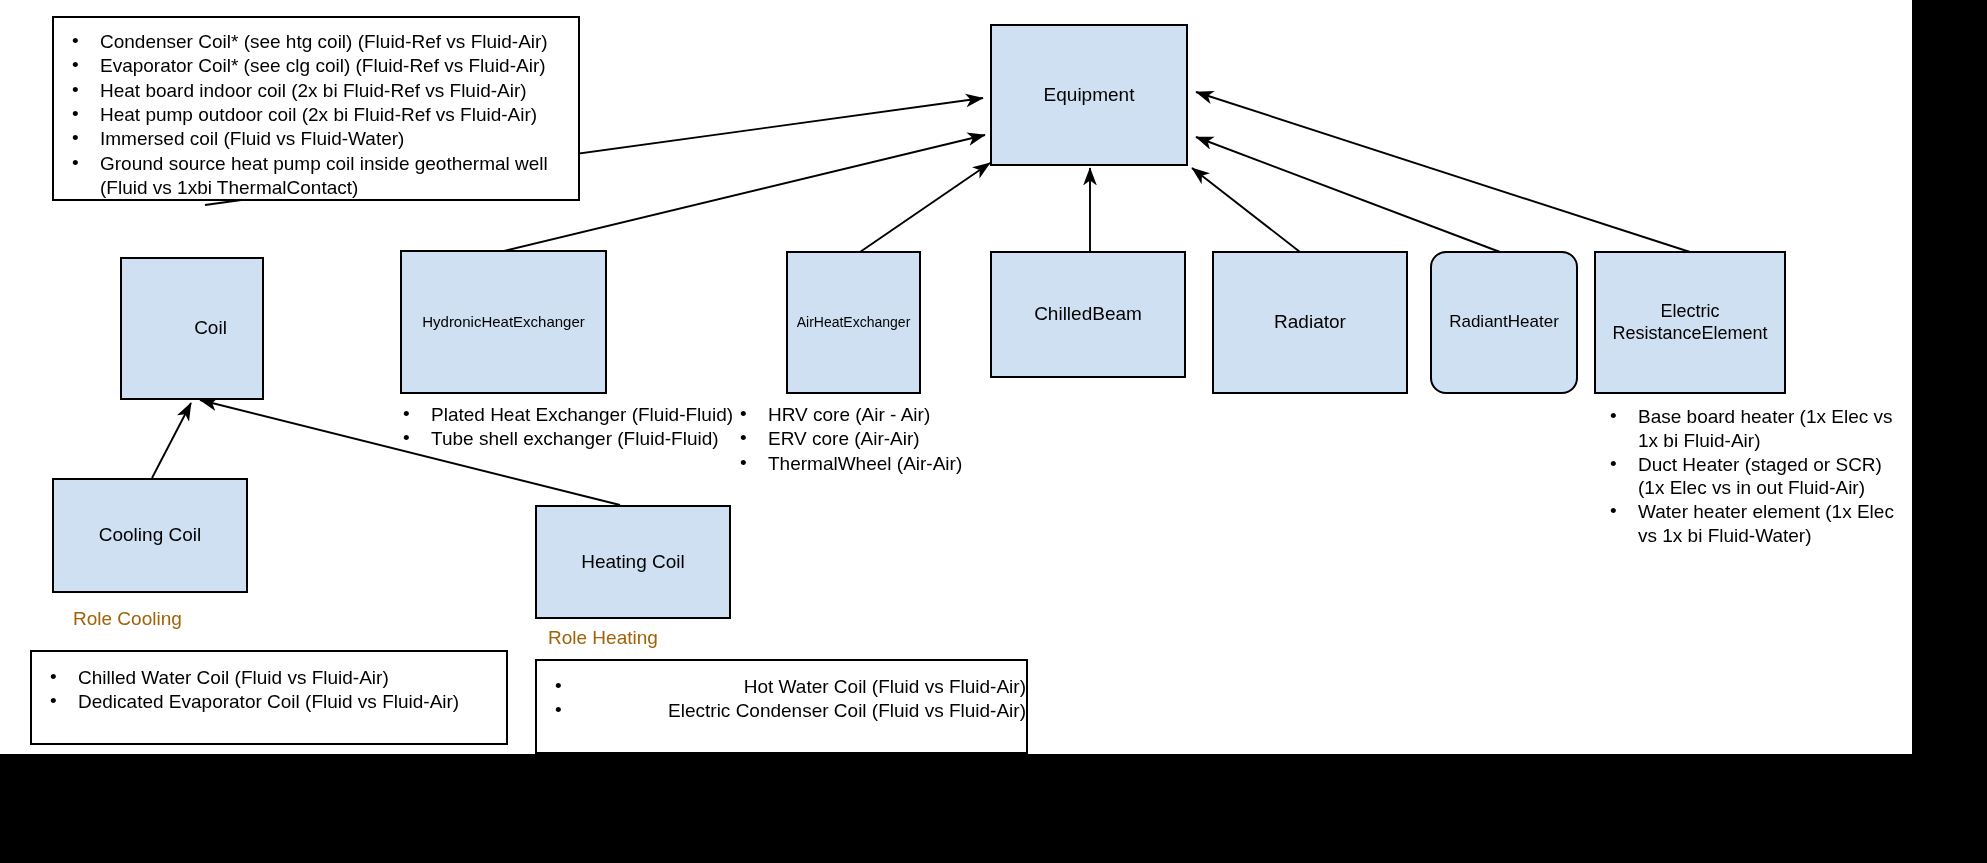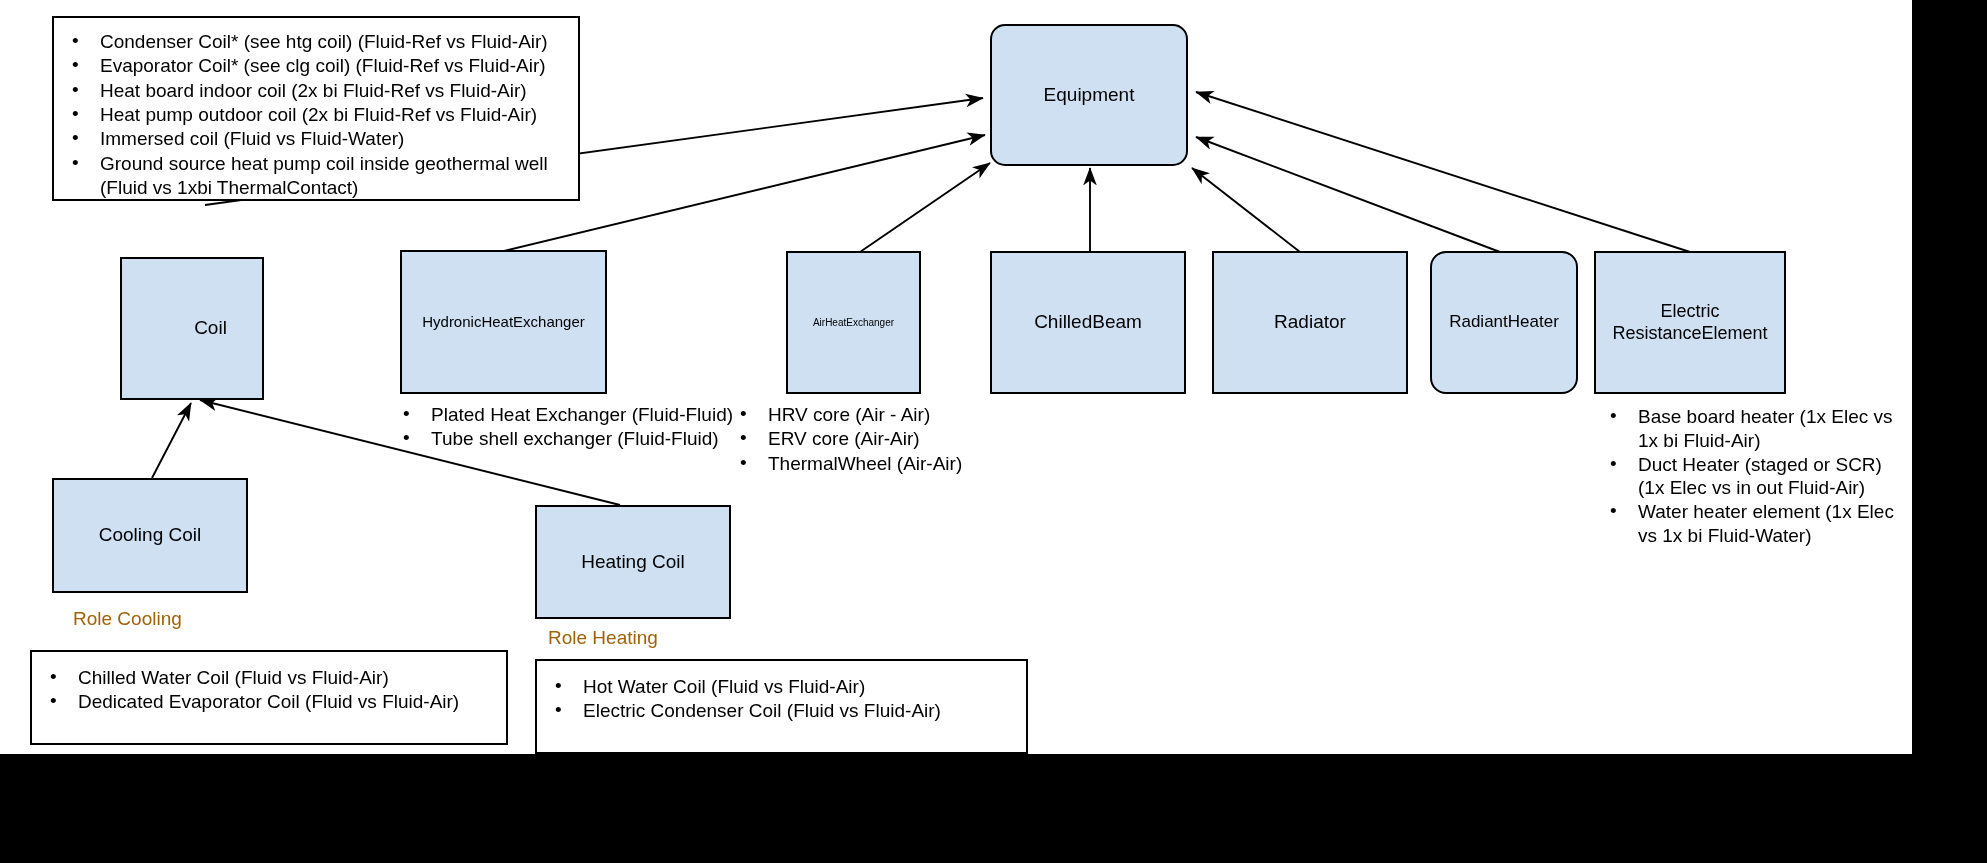--- a/index.html
+++ b/index.html
@@ -36,37 +36,37 @@
       <line x1="860" y1="252" x2="990" y2="163"></line>
       <line x1="1090" y1="252" x2="1090" y2="168"></line>
       <line x1="1300" y1="252" x2="1192" y2="168"></line>
       <line x1="1500" y1="252" x2="1196" y2="137"></line>
       <line x1="1690" y1="252" x2="1196" y2="92"></line>
       <line x1="152" y1="478" x2="191" y2="403"></line>
       <line x1="620" y1="505" x2="200" y2="400"></line>
     </g>
   </svg>
 
-  <div class="node" style="left:990px;top:24px;width:198px;height:142px;border-radius:15px;">
+  <div class="node" style="left:990px;top:24px;width:198px;height:142px;">
     <span>Equipment</span>
   </div>
 
   <div class="node" style="left:120px;top:257px;width:144px;height:143px;padding-left:39px;">
     <span>Coil</span>
   </div>
 
   <div class="node small" style="left:400px;top:250px;width:207px;height:144px;">
     <span>HydronicHeatExchanger</span>
   </div>
 
-  <div class="node small" style="left:786px;top:251px;width:135px;height:143px;font-size:10px;">
+  <div class="node small" style="left:786px;top:251px;width:135px;height:143px;font-size:14px;">
     <span>AirHeatExchanger</span>
   </div>
 
-  <div class="node" style="left:990px;top:251px;width:196px;height:143px;">
+  <div class="node" style="left:990px;top:251px;width:196px;height:127px;">
     <span>ChilledBeam</span>
   </div>
 
   <div class="node" style="left:1212px;top:251px;width:196px;height:143px;">
     <span>Radiator</span>
   </div>
 
   <div class="node small" style="left:1430px;top:251px;width:148px;height:143px;font-size:17px;border-radius:16px;">
     <span>RadiantHeater</span>
   </div>
@@ -121,20 +121,20 @@
       </ul>
   </div>
 
   <div class="listbox" style="left:30px;top:650px;width:478px;height:95px;padding:14px 0 0 0;">
     <ul class="bl">
         <li>Chilled Water Coil (Fluid vs Fluid-Air)</li>
         <li>Dedicated Evaporator Coil (Fluid vs Fluid-Air)</li>
       </ul>
   </div>
 
-  <div class="listbox" style="left:535px;top:659px;width:493px;height:95px;padding:14px 0 0 0;">
+  <div class="listbox" style="left:535px;top:659px;width:493px;height:95px;padding:14px 0 0 0;text-align:right;">
     <ul class="bl">
         <li>Hot Water Coil (Fluid vs Fluid-Air)</li>
         <li>Electric Condenser Coil (Fluid vs Fluid-Air)</li>
       </ul>
   </div>
 
 </div>
 
 </body></html>

